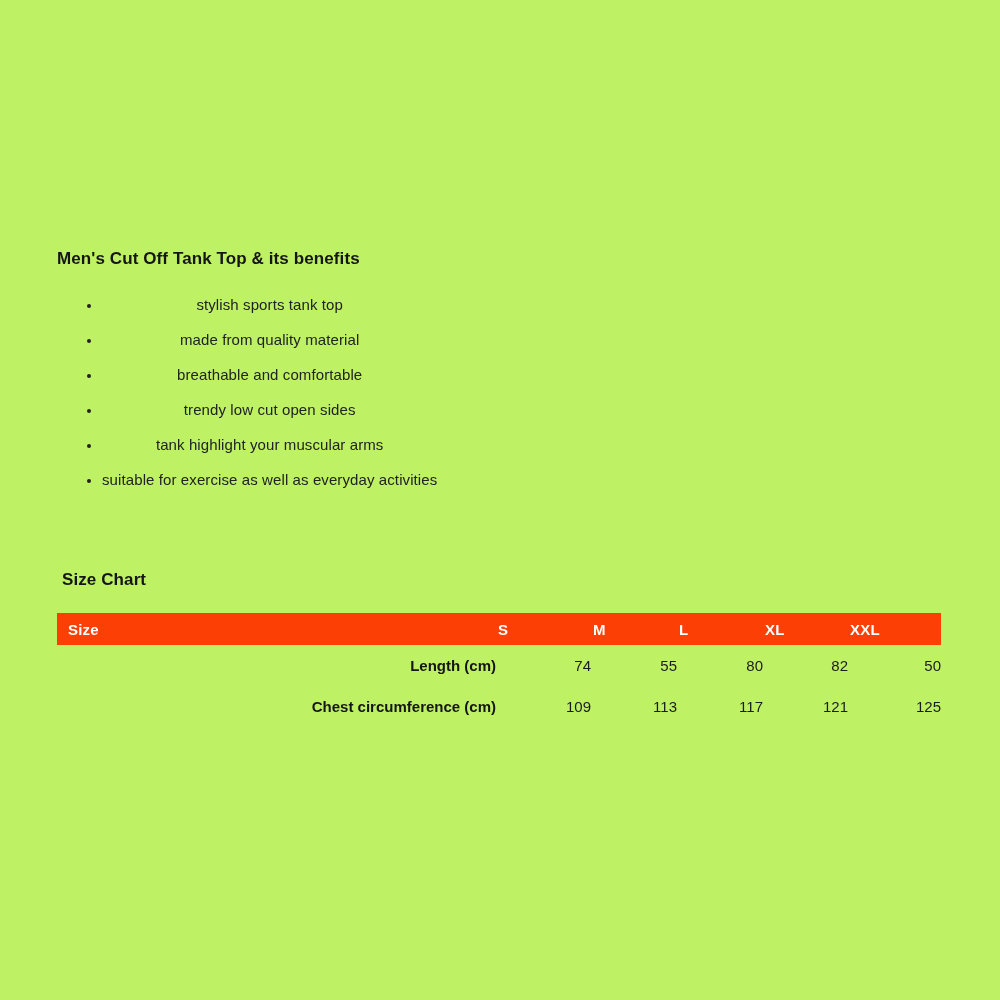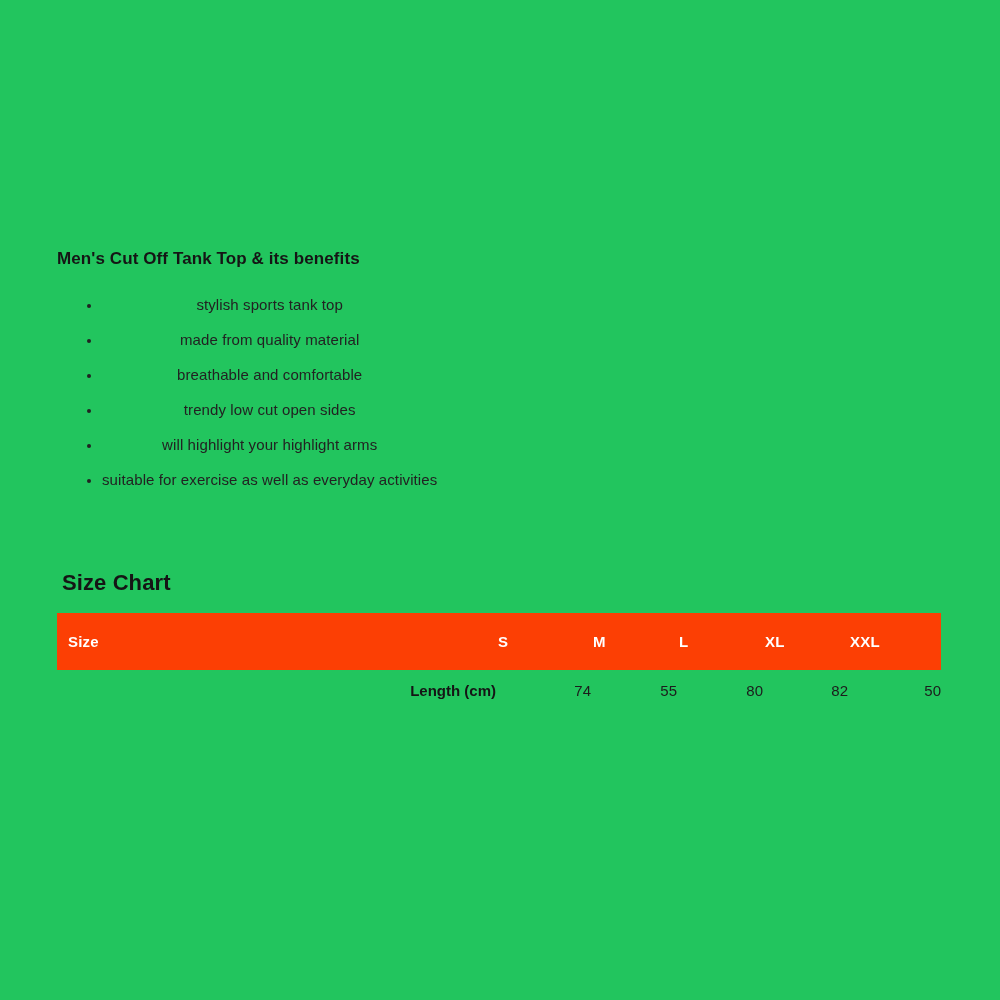--- a/index.html
+++ b/index.html
@@ -7,21 +7,21 @@
     width: 1000px;
     height: 1000px;
     background: #ffffff;
     font-family: "Liberation Sans", "DejaVu Sans", sans-serif;
     color: #1c1c1c;
   }
   .page {
     position: relative;
     width: 1000px;
     height: 1000px;
-    background: #22c55e;
+    background: #bef264;
     overflow: hidden;
   }
   .benefits-title {
     position: absolute;
     left: 57px;
     top: 249px;
     font-size: 17px;
     font-weight: bold;
     color: #151515;
     letter-spacing: 0.1px;
@@ -42,40 +42,40 @@
     text-align: center;
   }
   .benefits-list li::marker {
     color: #222222;
     font-size: 13px;
   }
   .size-chart-title {
     position: absolute;
     left: 62px;
     top: 570px;
-    font-size: 22px;
+    font-size: 17px;
     font-weight: bold;
     color: #151515;
     letter-spacing: 0.1px;
   }
   table.size-chart {
     position: absolute;
     left: 57px;
     top: 613px;
     width: 884px;
     border-collapse: collapse;
     table-layout: fixed;
     font-size: 15px;
   }
   table.size-chart thead tr {
     background: #fc3f04;
     color: #ffffff;
   }
   table.size-chart th {
-    height: 57px;
+    height: 32px;
     font-weight: bold;
     text-align: left;
     vertical-align: middle;
     letter-spacing: 0.2px;
   }
   table.size-chart td {
     height: 41px;
     text-align: right;
     vertical-align: middle;
     color: #1c1c1c;
@@ -98,21 +98,21 @@
 
 <div class="page">
 
   <h2 class="benefits-title">Men's Cut Off Tank Top &amp; its benefits</h2>
 
   <ul class="benefits-list">
     <li>stylish sports tank top</li>
     <li>made from quality material</li>
     <li>breathable and comfortable</li>
     <li>trendy low cut open sides</li>
-    <li>will highlight your highlight arms</li>
+    <li>tank highlight your muscular arms</li>
     <li>suitable for exercise as well as everyday activities</li>
   </ul>
 
   <h3 class="size-chart-title">Size Chart</h3>
 
   <table class="size-chart">
     <colgroup>
       <col style="width:439px">
       <col style="width:95px">
       <col style="width:86px">
@@ -132,16 +132,24 @@
     </thead>
     <tbody>
       <tr>
         <td class="col-label">Length (cm)</td>
         <td class="col-size">74</td>
         <td class="col-size">55</td>
         <td class="col-size">80</td>
         <td class="col-size">82</td>
         <td class="col-size">50</td>
       </tr>
+      <tr>
+        <td class="col-label">Chest circumference (cm)</td>
+        <td class="col-size">109</td>
+        <td class="col-size">113</td>
+        <td class="col-size">117</td>
+        <td class="col-size">121</td>
+        <td class="col-size">125</td>
+      </tr>
     </tbody>
   </table>
 
 </div>
 
 </body></html>

